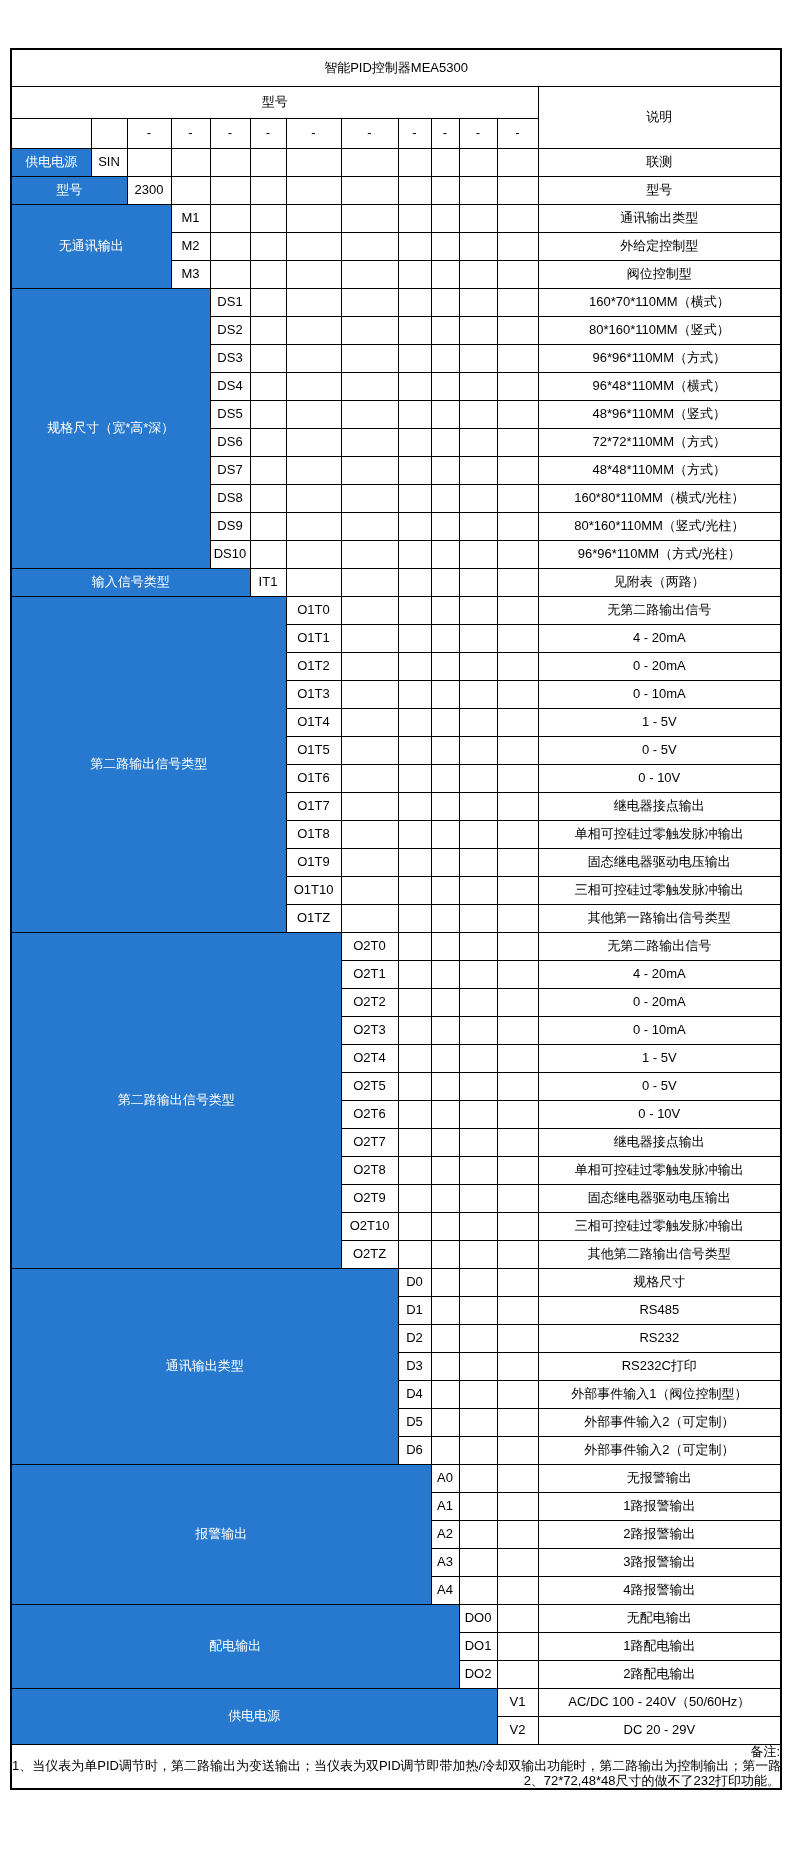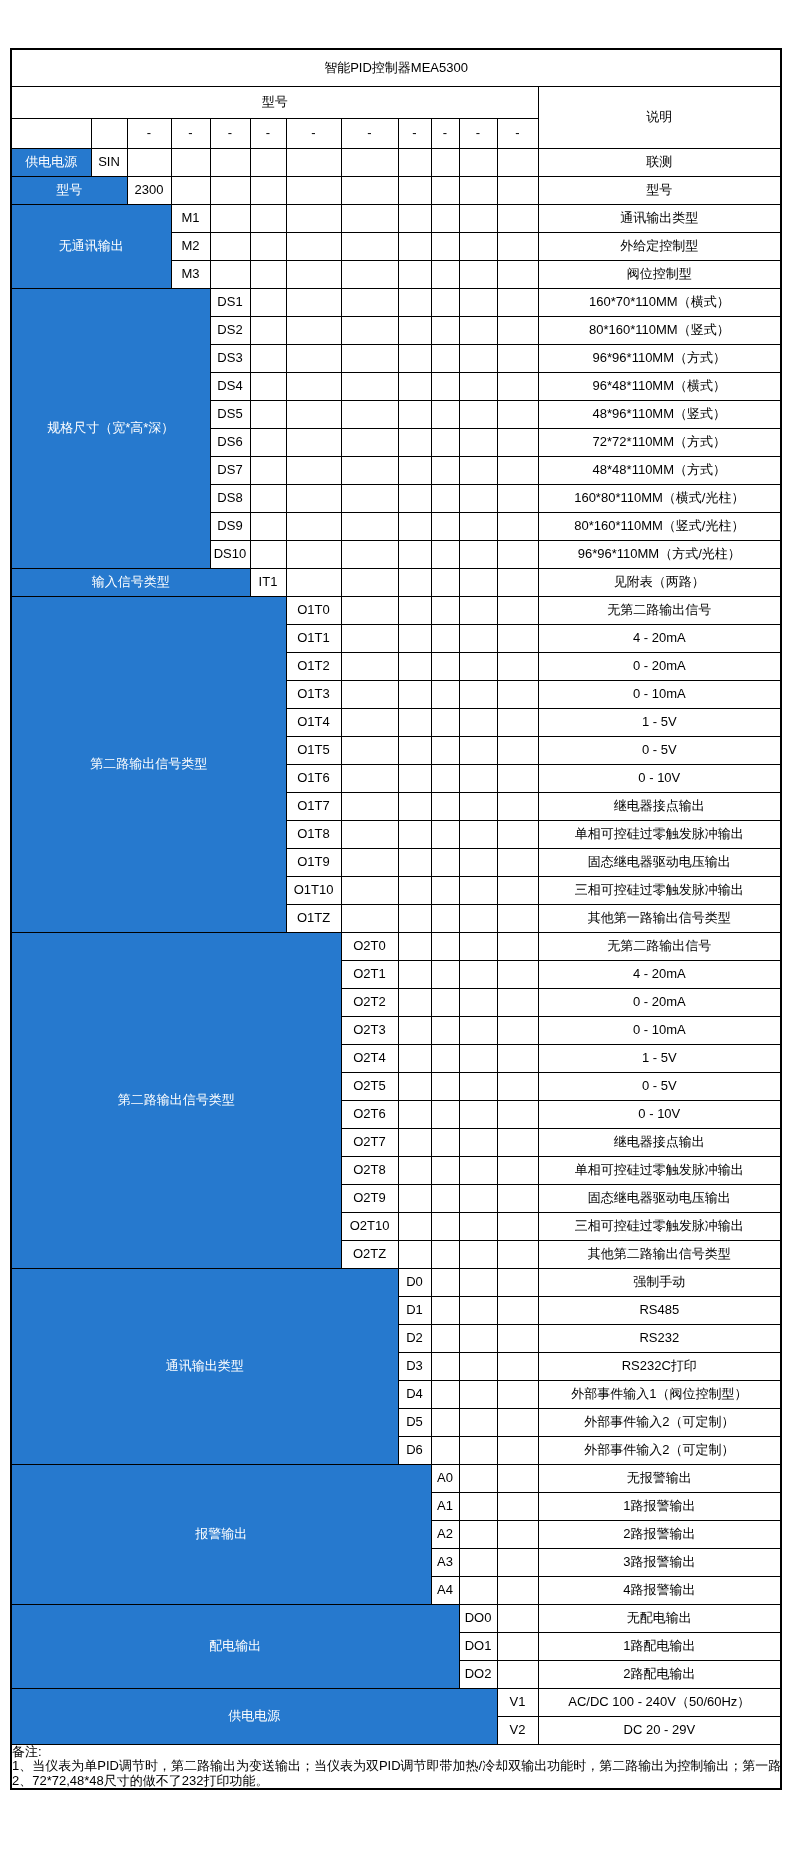--- a/index.html
+++ b/index.html
@@ -39,21 +39,21 @@
   td.code{font-size:13px;}
   td.desc{font-size:13px;margin-top:32px;}
   td.notes-cell{
     text-align:left;
     vertical-align:top;
     padding:4px 8px 8px 8px;
     font-size:16px;
     line-height:30px;
     white-space:normal;
   }
-  .note-line{text-align:left;}
+  .note-line{text-align:right;}
 </style>
 </head>
 <body>
 
 <table class="model">
   <colgroup>
     <col style="width:80px">
       <col style="width:36px">
       <col style="width:44px">
     <col style="width:39px">
@@ -484,21 +484,21 @@
         <td></td>
         <td></td>
         <td class="desc">其他第二路输出信号类型</td>
       </tr>
       <tr>
         <td class="sec" colspan="8" rowspan="7">通讯输出类型</td>
         <td class="code">D0</td>
         <td></td>
         <td></td>
         <td></td>
-        <td class="desc">强制手动</td>
+        <td class="desc">规格尺寸</td>
       </tr>
       <tr>
         <td class="code">D1</td>
         <td></td>
         <td></td>
         <td></td>
         <td class="desc">RS485</td>
       </tr>
       <tr>
         <td class="code">D2</td>

